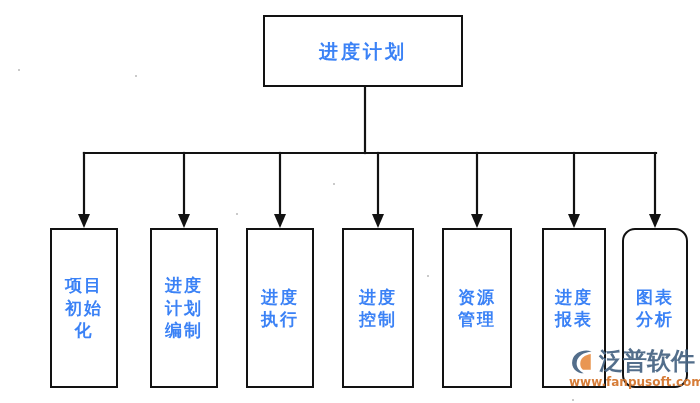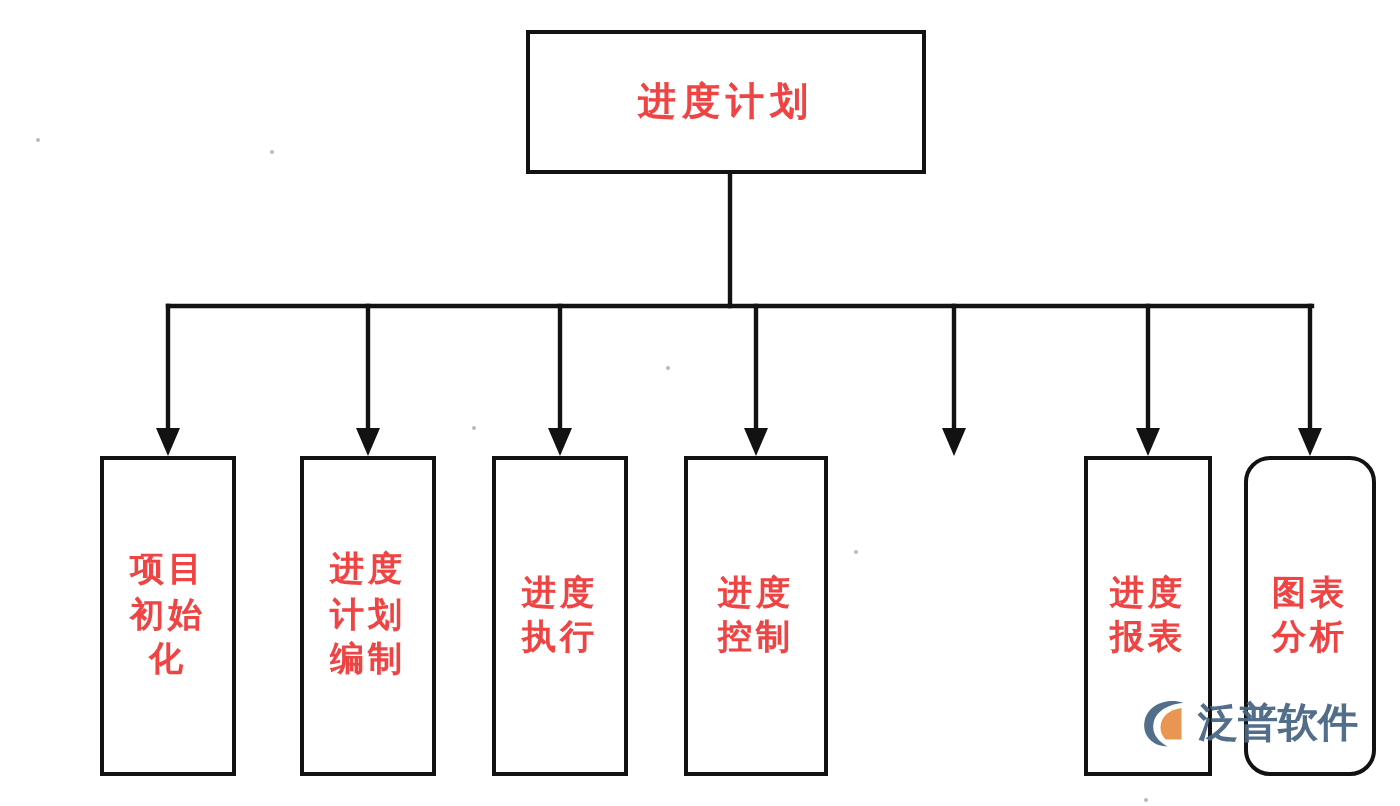--- a/index.html
+++ b/index.html
@@ -32,21 +32,21 @@
     border: 2px solid #121212;
     background: transparent;
     display: flex;
     align-items: center;
     justify-content: center;
     text-align: center;
   }
   .node-label {
     font-family: "DejaVu Serif", "Liberation Serif", serif;
     font-weight: bold;
-    color: #ef4444;
+    color: #3b82f6;
     letter-spacing: 1px;
   }
   
   .node.root {
     left: 263px;
     top: 15px;
     width: 200px;
     height: 72px;
   }
   .node.root .node-label {
@@ -89,21 +89,21 @@
   }
   #watermark .wm-mark {
     width: 28px;
     height: 28px;
     margin-right: 3px;
     flex: 0 0 auto;
   }
   #watermark .wm-name {
     font-family: "DejaVu Sans", "Liberation Sans", sans-serif;
     font-weight: bold;
-    font-size: 20px;
+    font-size: 24px;
     color: #4a6785;
     letter-spacing: 0px;
     white-space: nowrap;
   }
   #watermark .wm-url {
     font-family: "DejaVu Sans", "Liberation Sans", sans-serif;
     font-weight: bold;
     font-size: 12px;
     color: #d4762e;
     letter-spacing: 0px;
@@ -164,20 +164,24 @@
 编制</span>
   </div>
   <div class="node leaf leaf-2">
     <span class="node-label">进度
 执行</span>
   </div>
   <div class="node leaf leaf-3">
     <span class="node-label">进度
 控制</span>
   </div>
+  <div class="node leaf leaf-4">
+    <span class="node-label">资源
+管理</span>
+  </div>
   <div class="node leaf leaf-5">
     <span class="node-label">进度
 报表</span>
   </div>
   <div class="node leaf leaf-6">
     <span class="node-label">图表
 分析</span>
   </div>
 
   <div class="speck" style="left:18px;  top:69px;  width:2px; height:2px;"></div>
@@ -188,15 +192,16 @@
   <div class="speck" style="left:572px; top:399px; width:2px; height:2px;"></div>
 
   <div id="watermark">
     <div class="wm-row">
       <svg class="wm-mark" viewBox="0 0 32 32" aria-hidden="true">
         <path d="M27 5 C18 2 7 6 5 15 C3 24 10 30 18 30 C13 27 9 23 10 17 C11 10 18 6 27 5 Z" fill="#4a6785"></path>
         <path d="M26 8 C19 9 14 13 14 19 C14 22 15 24 17 26 L26 26 Z" fill="#e8914a"></path>
       </svg>
       <span class="wm-name">泛普软件</span>
     </div>
+    <div class="wm-url">www.fanpusoft.com</div>
   </div>
 
 </div>
 
 </body></html>

